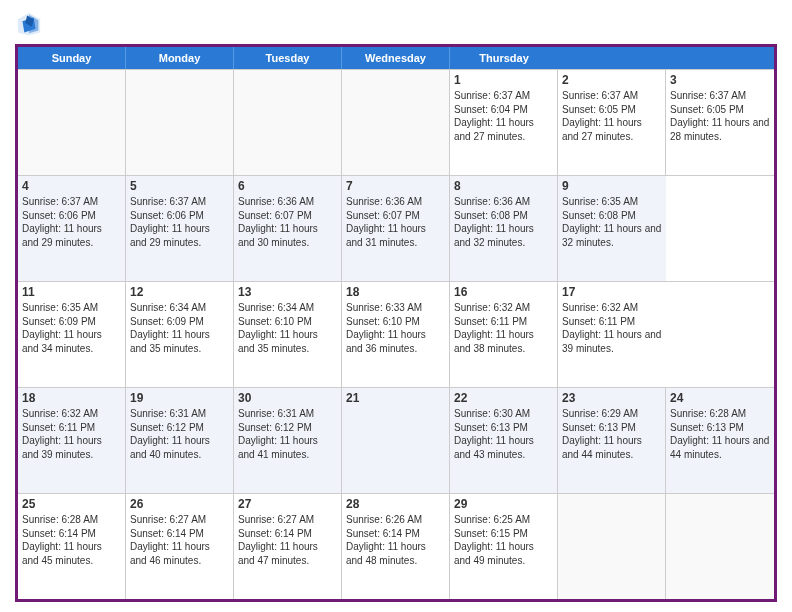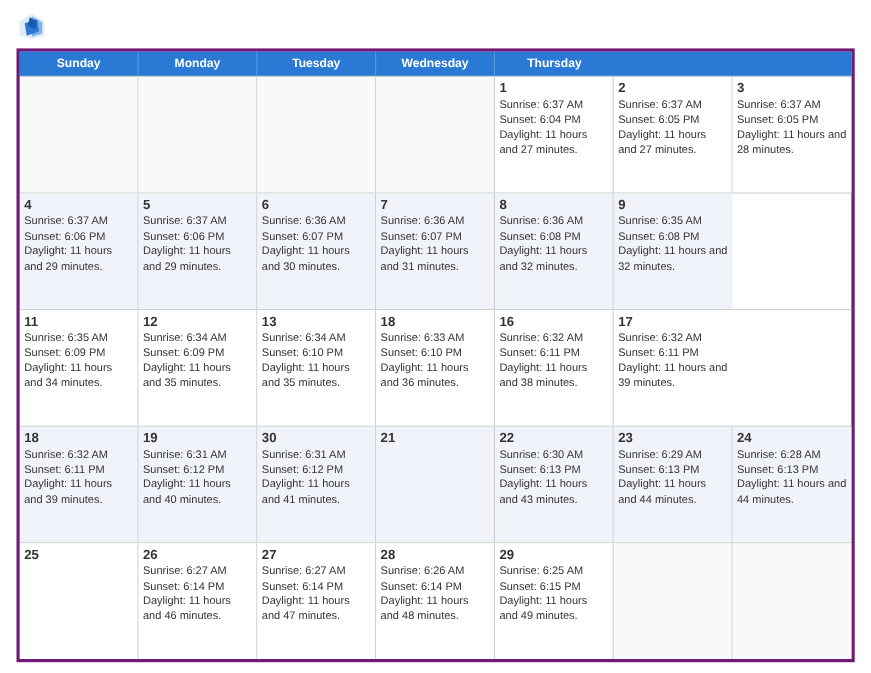--- a/index.html
+++ b/index.html
@@ -311,20 +311,24 @@
             <div class="day-num">24</div>
             <div class="day-info">Sunrise: 6:28 AM
 Sunset: 6:13 PM
 Daylight: 11 hours
 and 44 minutes.</div>
           </div>
         </div>
         <div class="cal-row">
           <div class="cal-cell">
             <div class="day-num">25</div>
+            <div class="day-info">Sunrise: 6:28 AM
+Sunset: 6:14 PM
+Daylight: 11 hours
+and 45 minutes.</div>
           </div>
           <div class="cal-cell">
             <div class="day-num">26</div>
             <div class="day-info">Sunrise: 6:27 AM
 Sunset: 6:14 PM
 Daylight: 11 hours
 and 46 minutes.</div>
           </div>
           <div class="cal-cell">
             <div class="day-num">27</div>

